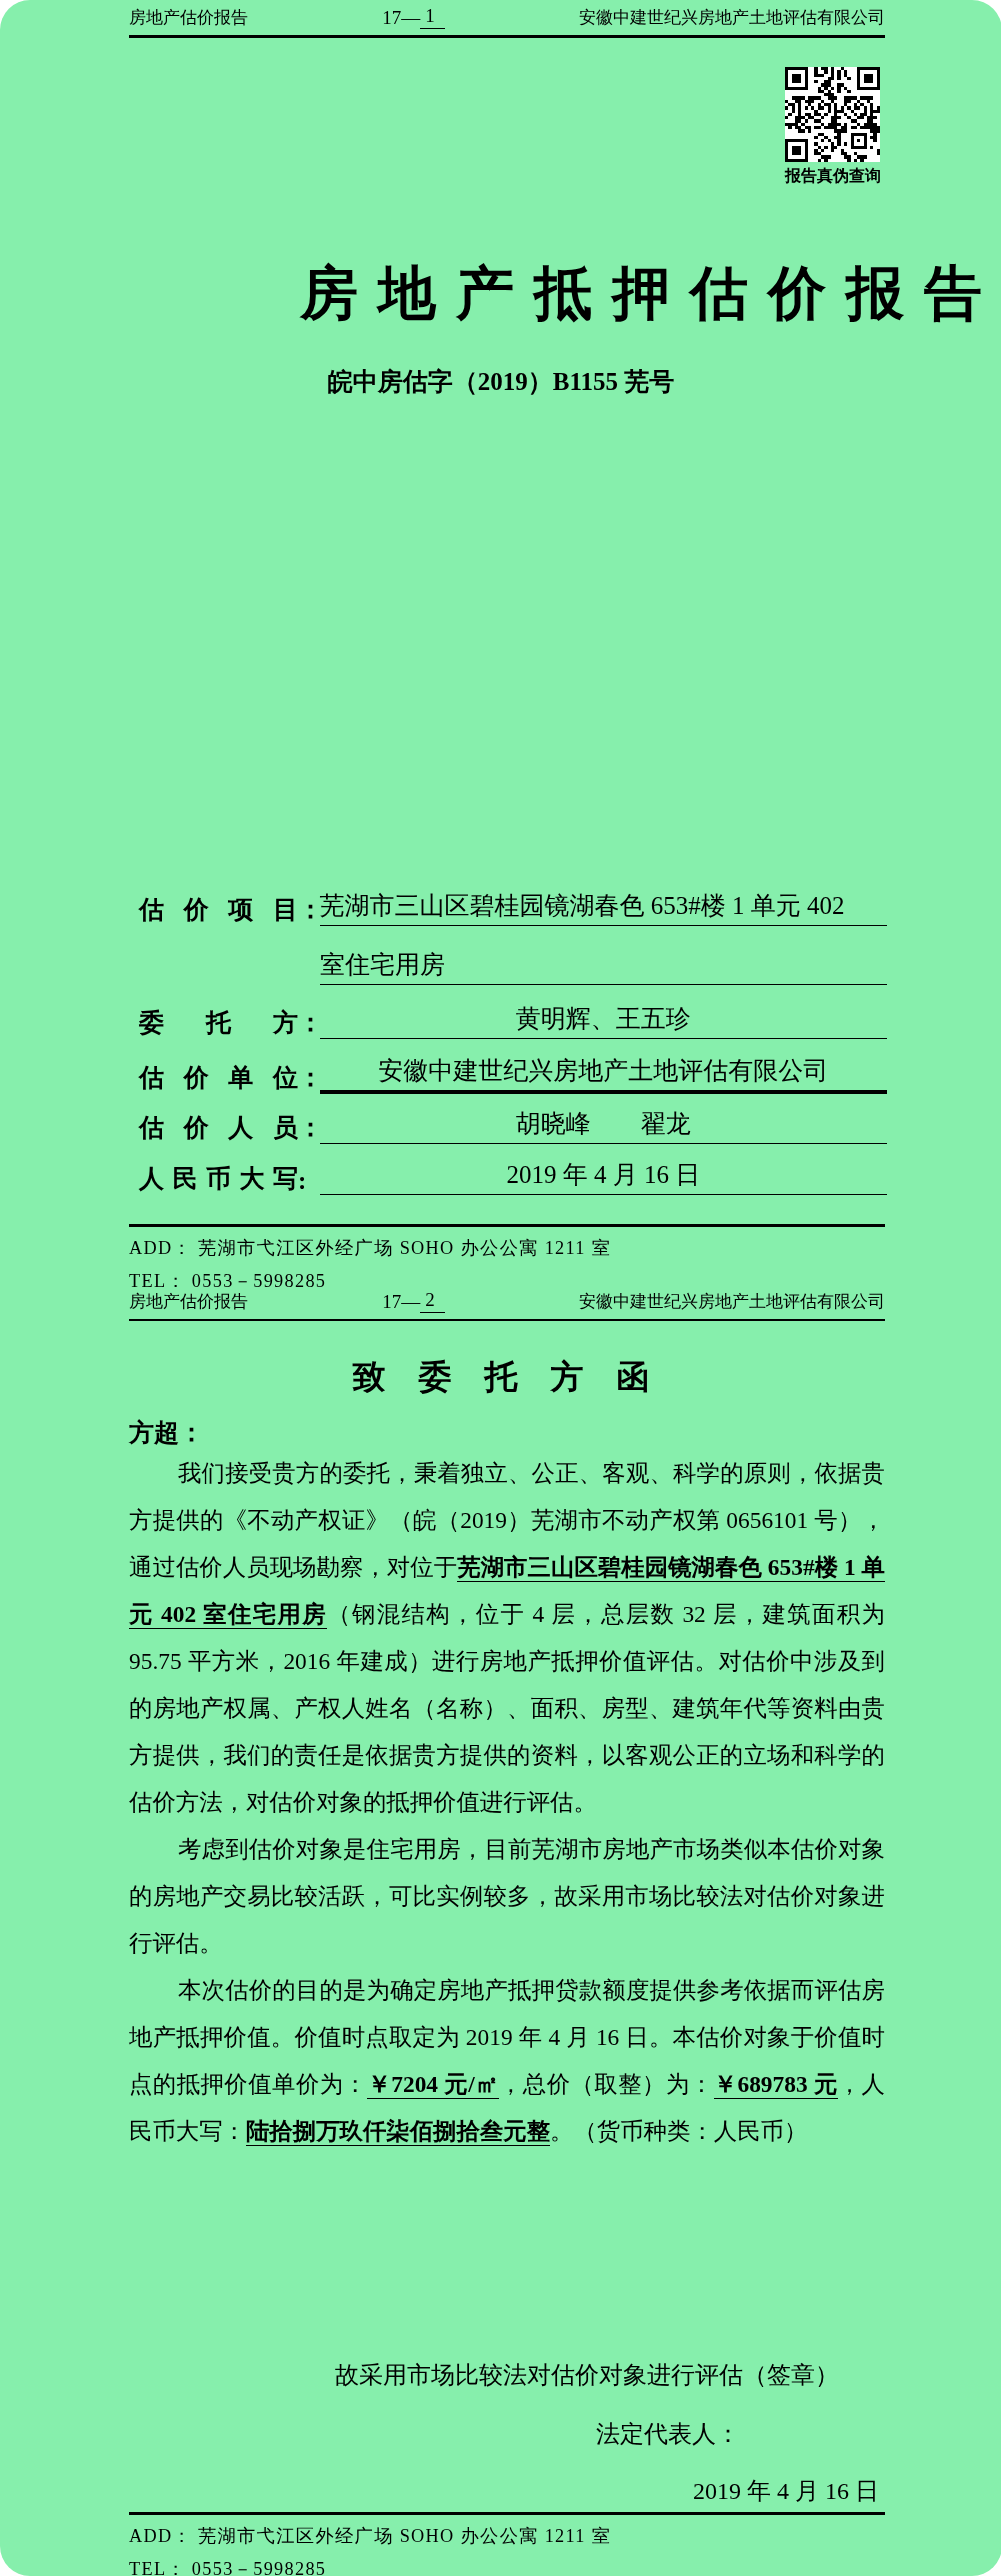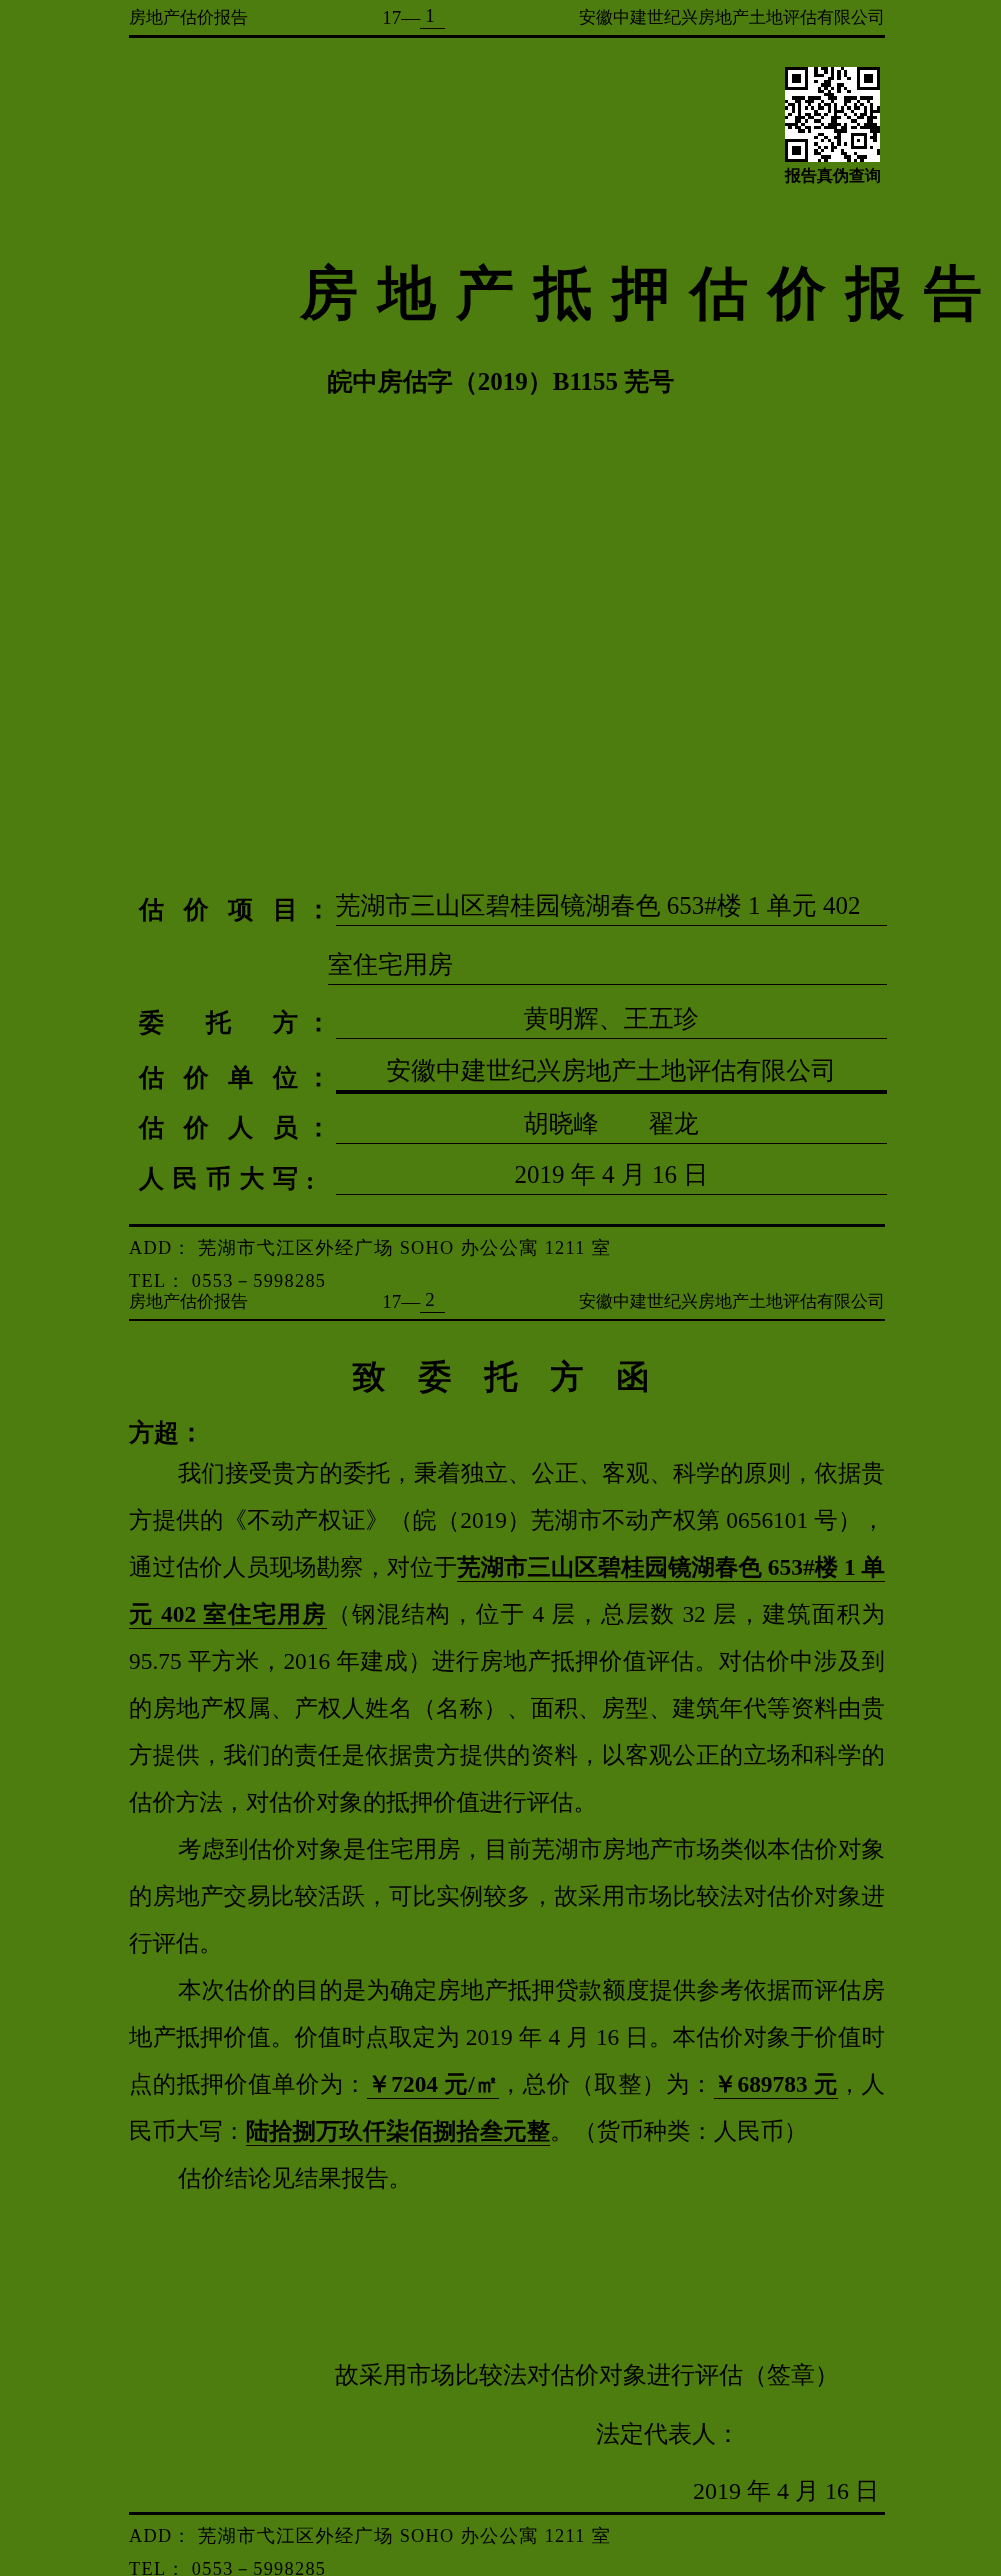--- a/index.html
+++ b/index.html
@@ -1,23 +1,24 @@
 <!DOCTYPE html>
 <html style="font-size:10px"><head>
 <meta charset="utf-8">
 <style>
   html,body{margin:0;padding:0;background:#ffffff;}
   .page{
     position:relative;
     width:1002px;
     height:2576px;
-    background:#4d7c0f;
+    background:#86efac;
     color:#000;
     font-family:"Liberation Serif","DejaVu Serif",serif;
     overflow:hidden;
+    border-radius:30px;
   }
   
   .runhead{
     position:absolute;left:129px;width:756px;
     display:flex;justify-content:space-between;align-items:flex-end;
     font-size:17px;padding-bottom:5.7px;border-bottom:3.2px solid #000;
   }
   .runhead .hc{font-size:19px;display:flex;align-items:flex-end;}
   .pnum{display:inline-block;border-bottom:1.9px solid #000;padding:0 10px 1.3px 5px;}
   
@@ -25,21 +26,21 @@
   .qr-block svg{display:block;width:95px;height:95px;shape-rendering:crispEdges;}
   .qr-caption{font-size:16px;font-weight:bold;margin-top:3.8px;white-space:nowrap;}
   
   .main-title{
     position:absolute;top:255px;left:0;width:100%;text-align:right;
     font-size:58px;font-weight:bold;letter-spacing:20px;padding-left:20px;box-sizing:border-box;
   }
   .doc-no{position:absolute;top:365px;left:0;width:100%;text-align:center;font-size:25px;font-weight:bold;}
   
   .fields{position:absolute;left:139px;top:885px;width:748px;font-size:25px;}
-  .frow{position:absolute;left:0;width:100%;display:flex;align-items:flex-end;gap:8px;}
+  .frow{position:absolute;left:0;width:100%;display:flex;align-items:flex-end;}
   .flabel{width:159px;flex:none;font-weight:bold;text-align:justify;text-align-last:justify;}
   .fcolon{width:21.5px;flex:none;font-weight:bold;}
   .fspacer{width:181px;flex:none;}
   .fval{flex:1;border-bottom:1.9px solid #000;padding-bottom:3px;min-height:32px;}
   .fval.center{text-align:center;}
   .fval.thick{border-bottom-width:4.4px;}
   
   .runfoot{position:absolute;left:129px;width:756px;border-top:3.8px solid #000;font-size:18.3px;letter-spacing:1.3px;}
   .runfoot .fline{margin-top:8.2px;white-space:nowrap;}
   
@@ -388,21 +389,20 @@
     <span>安徽中建世纪兴房地产土地评估有限公司</span>
   </div>
 
   <div class="letter-title">致委托方函</div>
   <div class="salutation">方超：</div>
 
   <div class="letter-body">
     <p><span>我们接受贵方的委托，秉着独立、公正、客观、科学的原则，依据贵方提供的《不动产权证》（皖（2019）芜湖市不动产权第 0656101 号），通过估价人员现场勘察，对位于</span><span class="bu">芜湖市三山区碧桂园镜湖春色 653#楼 1 单元 402 室住宅用房</span><span>（钢混结构，位于 4 层，总层数 32 层，建筑面积为 95.75 平方米，2016 年建成）进行房地产抵押价值评估。对估价中涉及到的房地产权属、产权人姓名（名称）、面积、房型、建筑年代等资料由贵方提供，我们的责任是依据贵方提供的资料，以客观公正的立场和科学的估价方法，对估价对象的抵押价值进行评估。</span></p>
     <p>考虑到估价对象是住宅用房，目前芜湖市房地产市场类似本估价对象的房地产交易比较活跃，可比实例较多，故采用市场比较法对估价对象进行评估。</p>
     <p><span>本次估价的目的是为确定房地产抵押贷款额度提供参考依据而评估房地产抵押价值。价值时点取定为 2019 年 4 月 16 日。本估价对象于价值时点的抵押价值单价为：</span><span class="bu">￥7204 元/㎡</span><span>，总价（取整）为：</span><span class="bu">￥689783 元</span><span>，人民币大写：</span><span class="bu">陆拾捌万玖仟柒佰捌拾叁元整</span><span>。（货币种类：人民币）</span></p>
-    <p>估价结论见结果报告。</p>
   </div>
 
   <div class="sig">
     <div class="sig-company">故采用市场比较法对估价对象进行评估（签章）</div>
     <div class="sig-legal">法定代表人：</div>
     <div class="sig-date">2019 年 4 月 16 日</div>
   </div>
 
   <div class="runfoot" style="top:2512px;">
     <div class="fline">ADD： 芜湖市弋江区外经广场 SOHO 办公公寓 1211 室</div>

